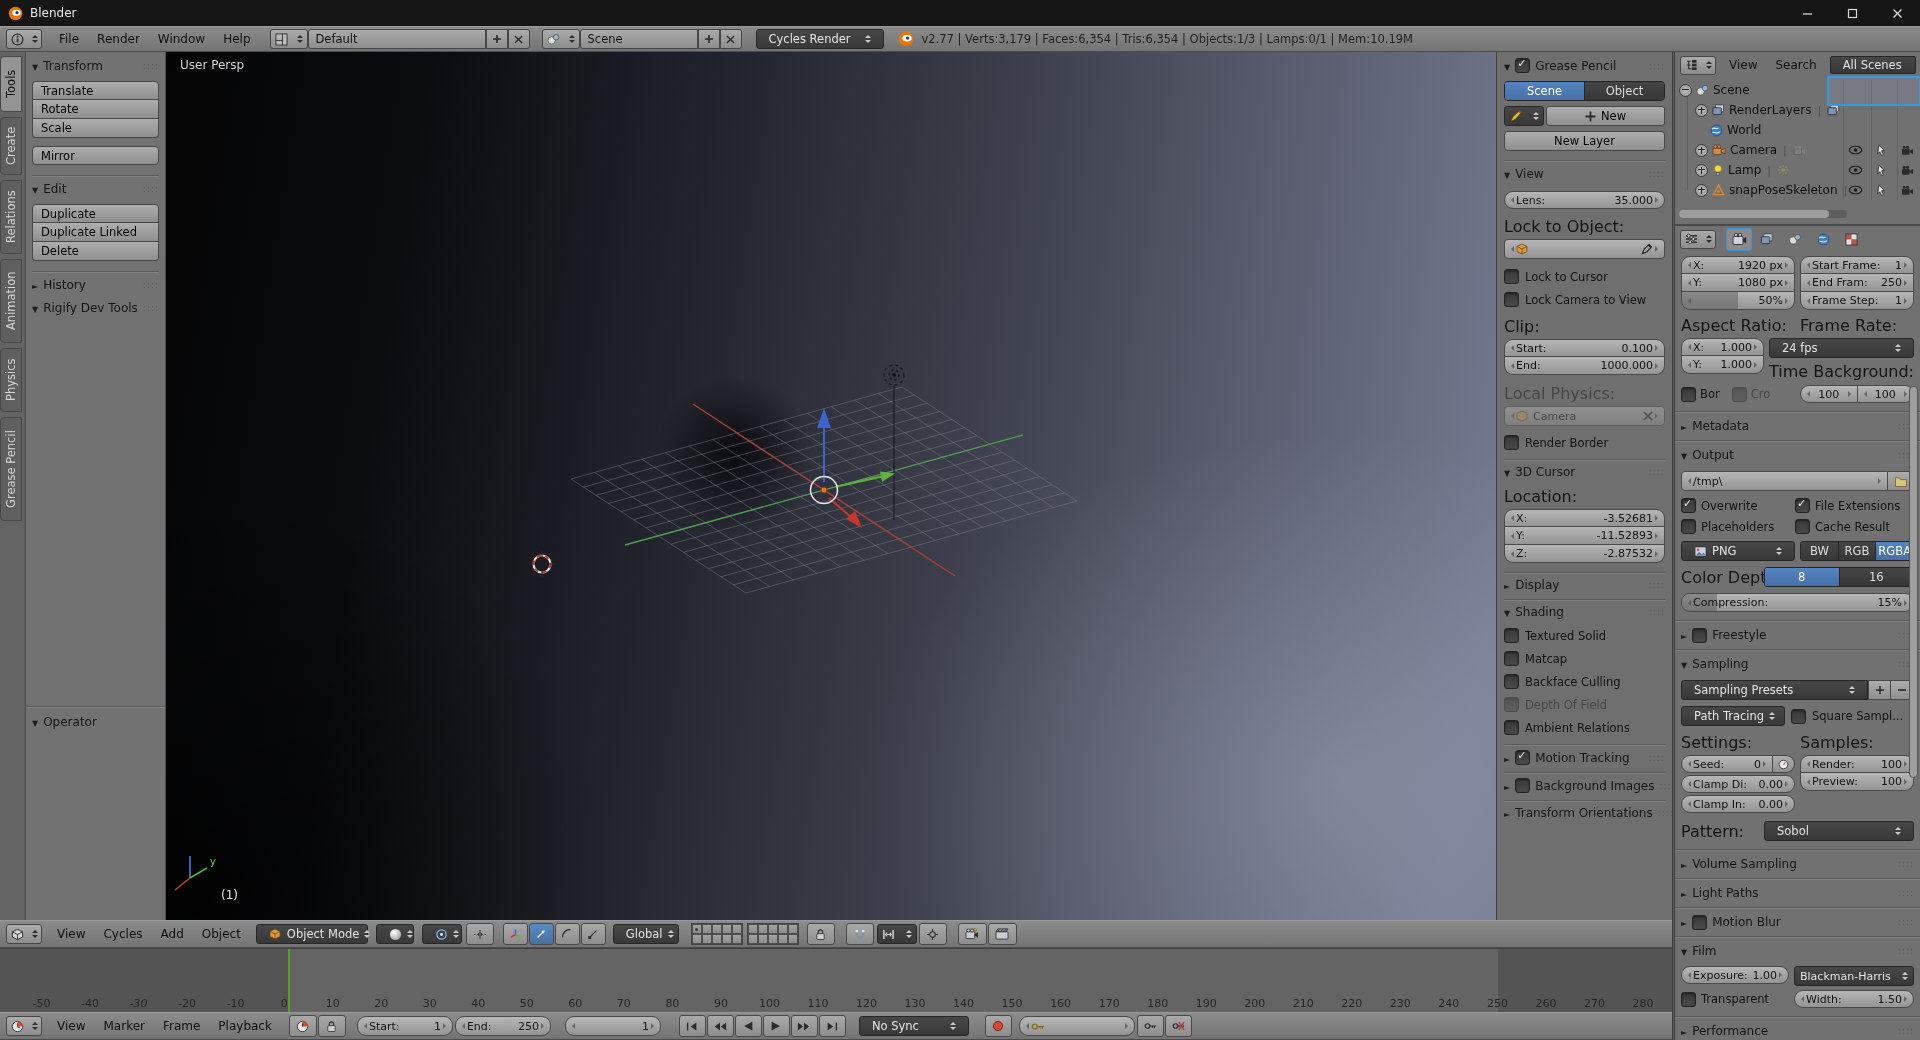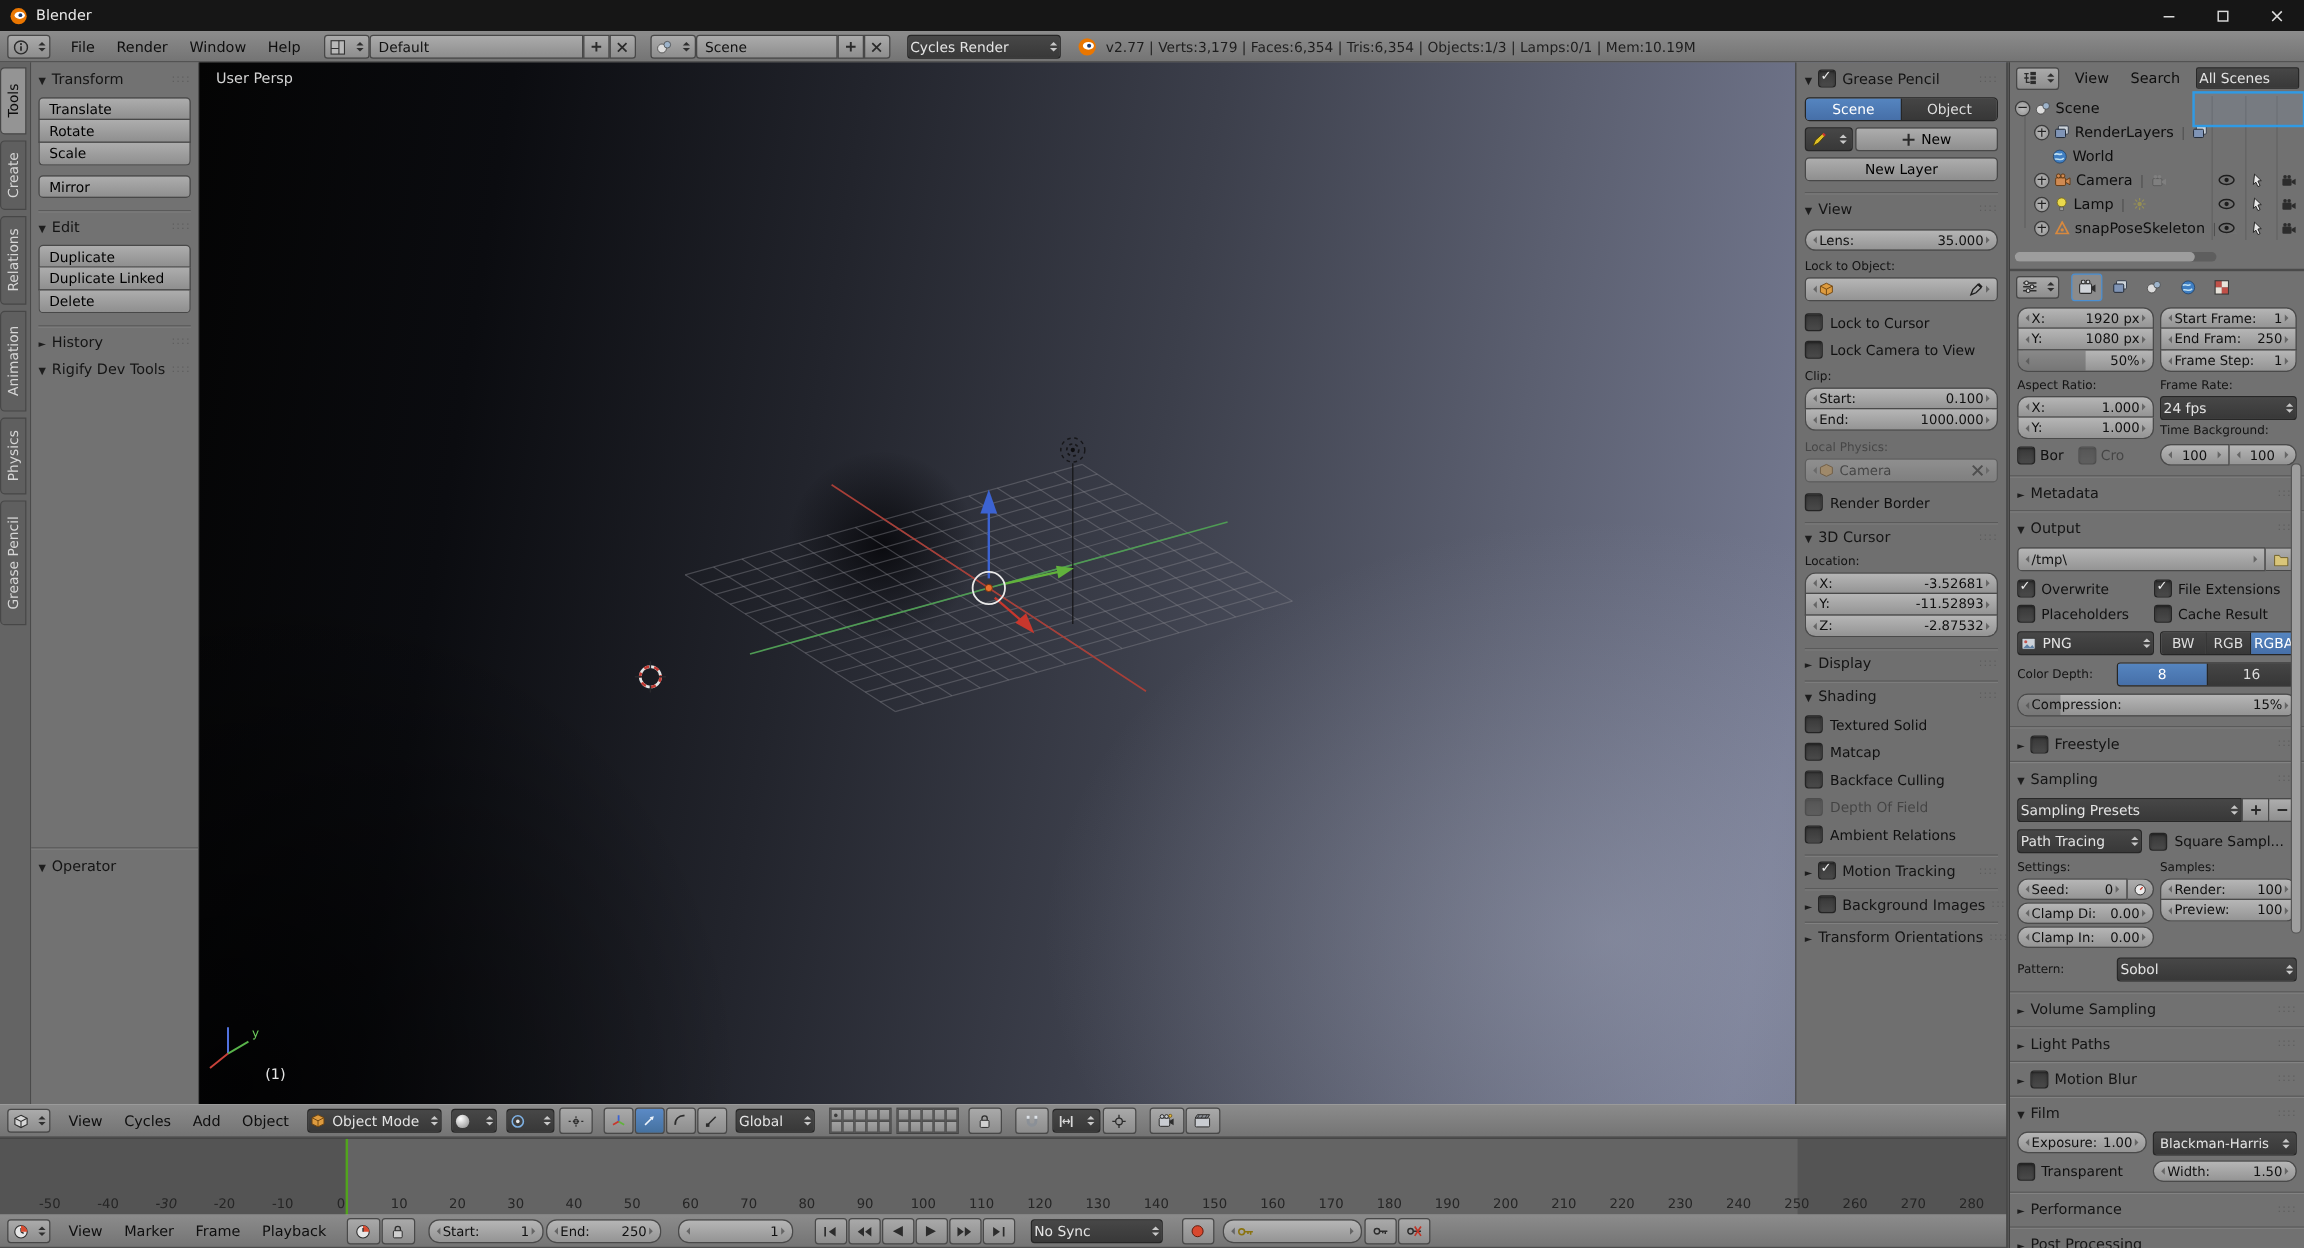--- a/index.html
+++ b/index.html
@@ -9,21 +9,21 @@
   .abs{position:absolute}
   
   .hdrbar{background:linear-gradient(#8b8b8b,#747474);border-top:1px solid #9a9a9a;
           border-bottom:1px solid #4c4c4c;display:flex;align-items:center;box-sizing:border-box}
   .menu-item{font-size:12px;color:#0e0e0e;padding:0 9px;white-space:nowrap}
   
   .chip{display:flex;align-items:center;gap:3px;background:linear-gradient(#ababab,#8d8d8d);
         border:1px solid #474747;border-radius:3px;height:20px;padding:0 4px;box-sizing:border-box}
   .ddark{display:flex;align-items:center;background:linear-gradient(#474747,#383838);
          border:1px solid #272727;border-radius:3px;color:#e4e4e4;font-size:11.5px;
-         height:20px;padding:0 2px;box-sizing:border-box;white-space:nowrap}
+         height:20px;padding:0 12px;box-sizing:border-box;white-space:nowrap}
   .updn{display:flex;flex-direction:column;align-items:center;margin-left:auto;padding-left:5px}
   .updn::before{content:"";border:3.5px solid transparent;border-bottom-color:#c9c9c9;margin-bottom:2px}
   .updn::after{content:"";border:3.5px solid transparent;border-top-color:#c9c9c9}
   .updn.dk::before{border-bottom-color:#2e2e2e}.updn.dk::after{border-top-color:#2e2e2e}
   .btn{background:linear-gradient(#adadad,#8f8f8f);border:1px solid #484848;border-radius:3px;
        font-size:11.5px;color:#000;display:flex;align-items:center;height:19px;
        padding:0 8px;box-sizing:border-box;white-space:nowrap}
   .btn.center{justify-content:center}
   .bgroup .btn{border-radius:0;border-top-width:0;width:100%}
   .bgroup .btn:first-child{border-radius:4px 4px 0 0;border-top-width:1px}
@@ -47,21 +47,21 @@
        box-shadow:inset 0 1px 2px rgba(0,0,0,.45);position:relative}
   .chk.on::before{content:"✓";position:absolute;left:1px;top:-2px;color:#ececec;font-size:11px}
   .chklabel{font-size:11.5px;color:#101010}
   .dis{opacity:.45}
   .phead{display:flex;align-items:center;gap:5px;font-size:12px;color:#141414;white-space:nowrap}
   .arr-d::before{content:"▼";font-size:8px;color:#1d1d1d}
   .arr-r::before{content:"►";font-size:8px;color:#1d1d1d}
   .grip{margin-left:auto;color:#5c5c5c;font-size:9px;letter-spacing:1px}
   .grip::before{content:"::::"}
   .sep{height:1px;background:#5a5a5a;box-shadow:0 1px 0 rgba(255,255,255,.12)}
-  .lab{font-size:10px;color:#131313;white-space:nowrap}
+  .lab{font-size:16px;color:#131313;white-space:nowrap}
   .seg{display:flex;border:1px solid #262626;border-radius:3px;overflow:hidden;height:20px;box-sizing:border-box}
   .seg span{display:flex;align-items:center;justify-content:center;font-size:11.5px;
             color:#dedede;background:linear-gradient(#454545,#373737);border-right:1px solid #262626;flex:1}
   .seg span:last-child{border-right:none}
   .seg span.on{background:linear-gradient(#5585c0,#466fa8);color:#fff}
   .icon{display:inline-flex;flex:none;align-items:center;justify-content:center}
   .icon svg{display:block}
   
   .vtab{writing-mode:vertical-rl;transform:rotate(180deg);font-size:11.5px;color:#d6d6d6;
         background:#5f5f5f;border:1px solid #474747;border-radius:0 4px 4px 0;

